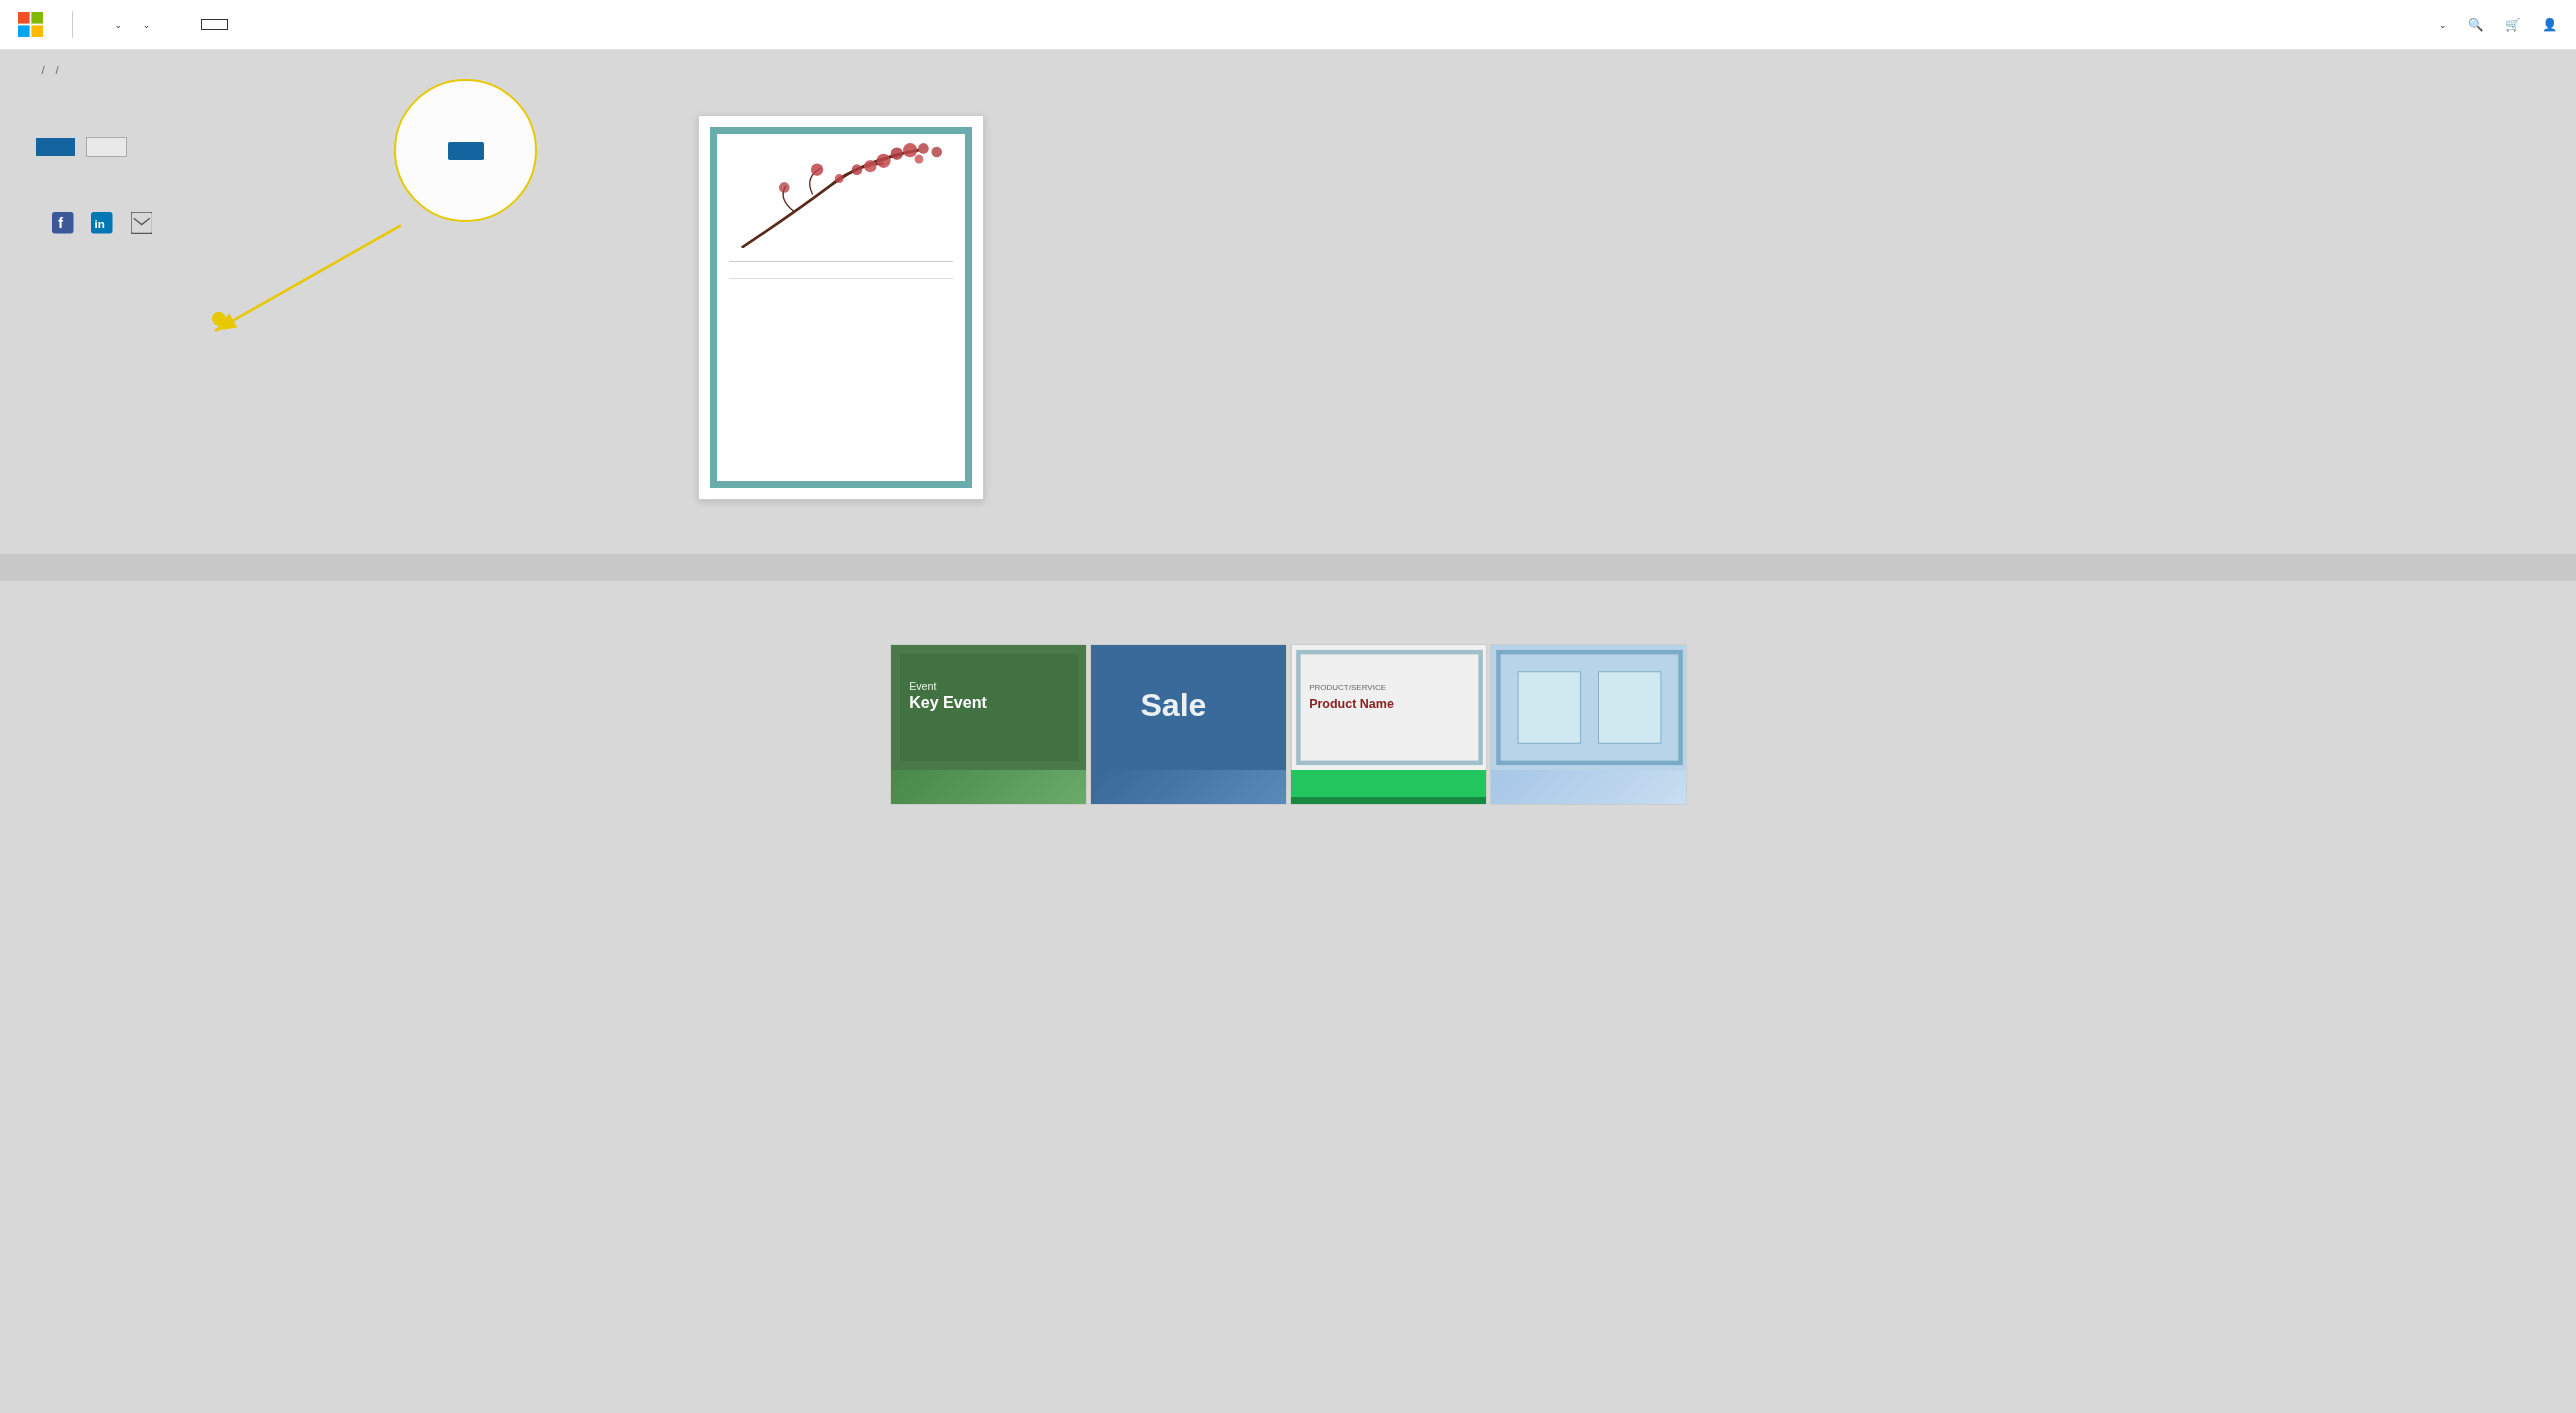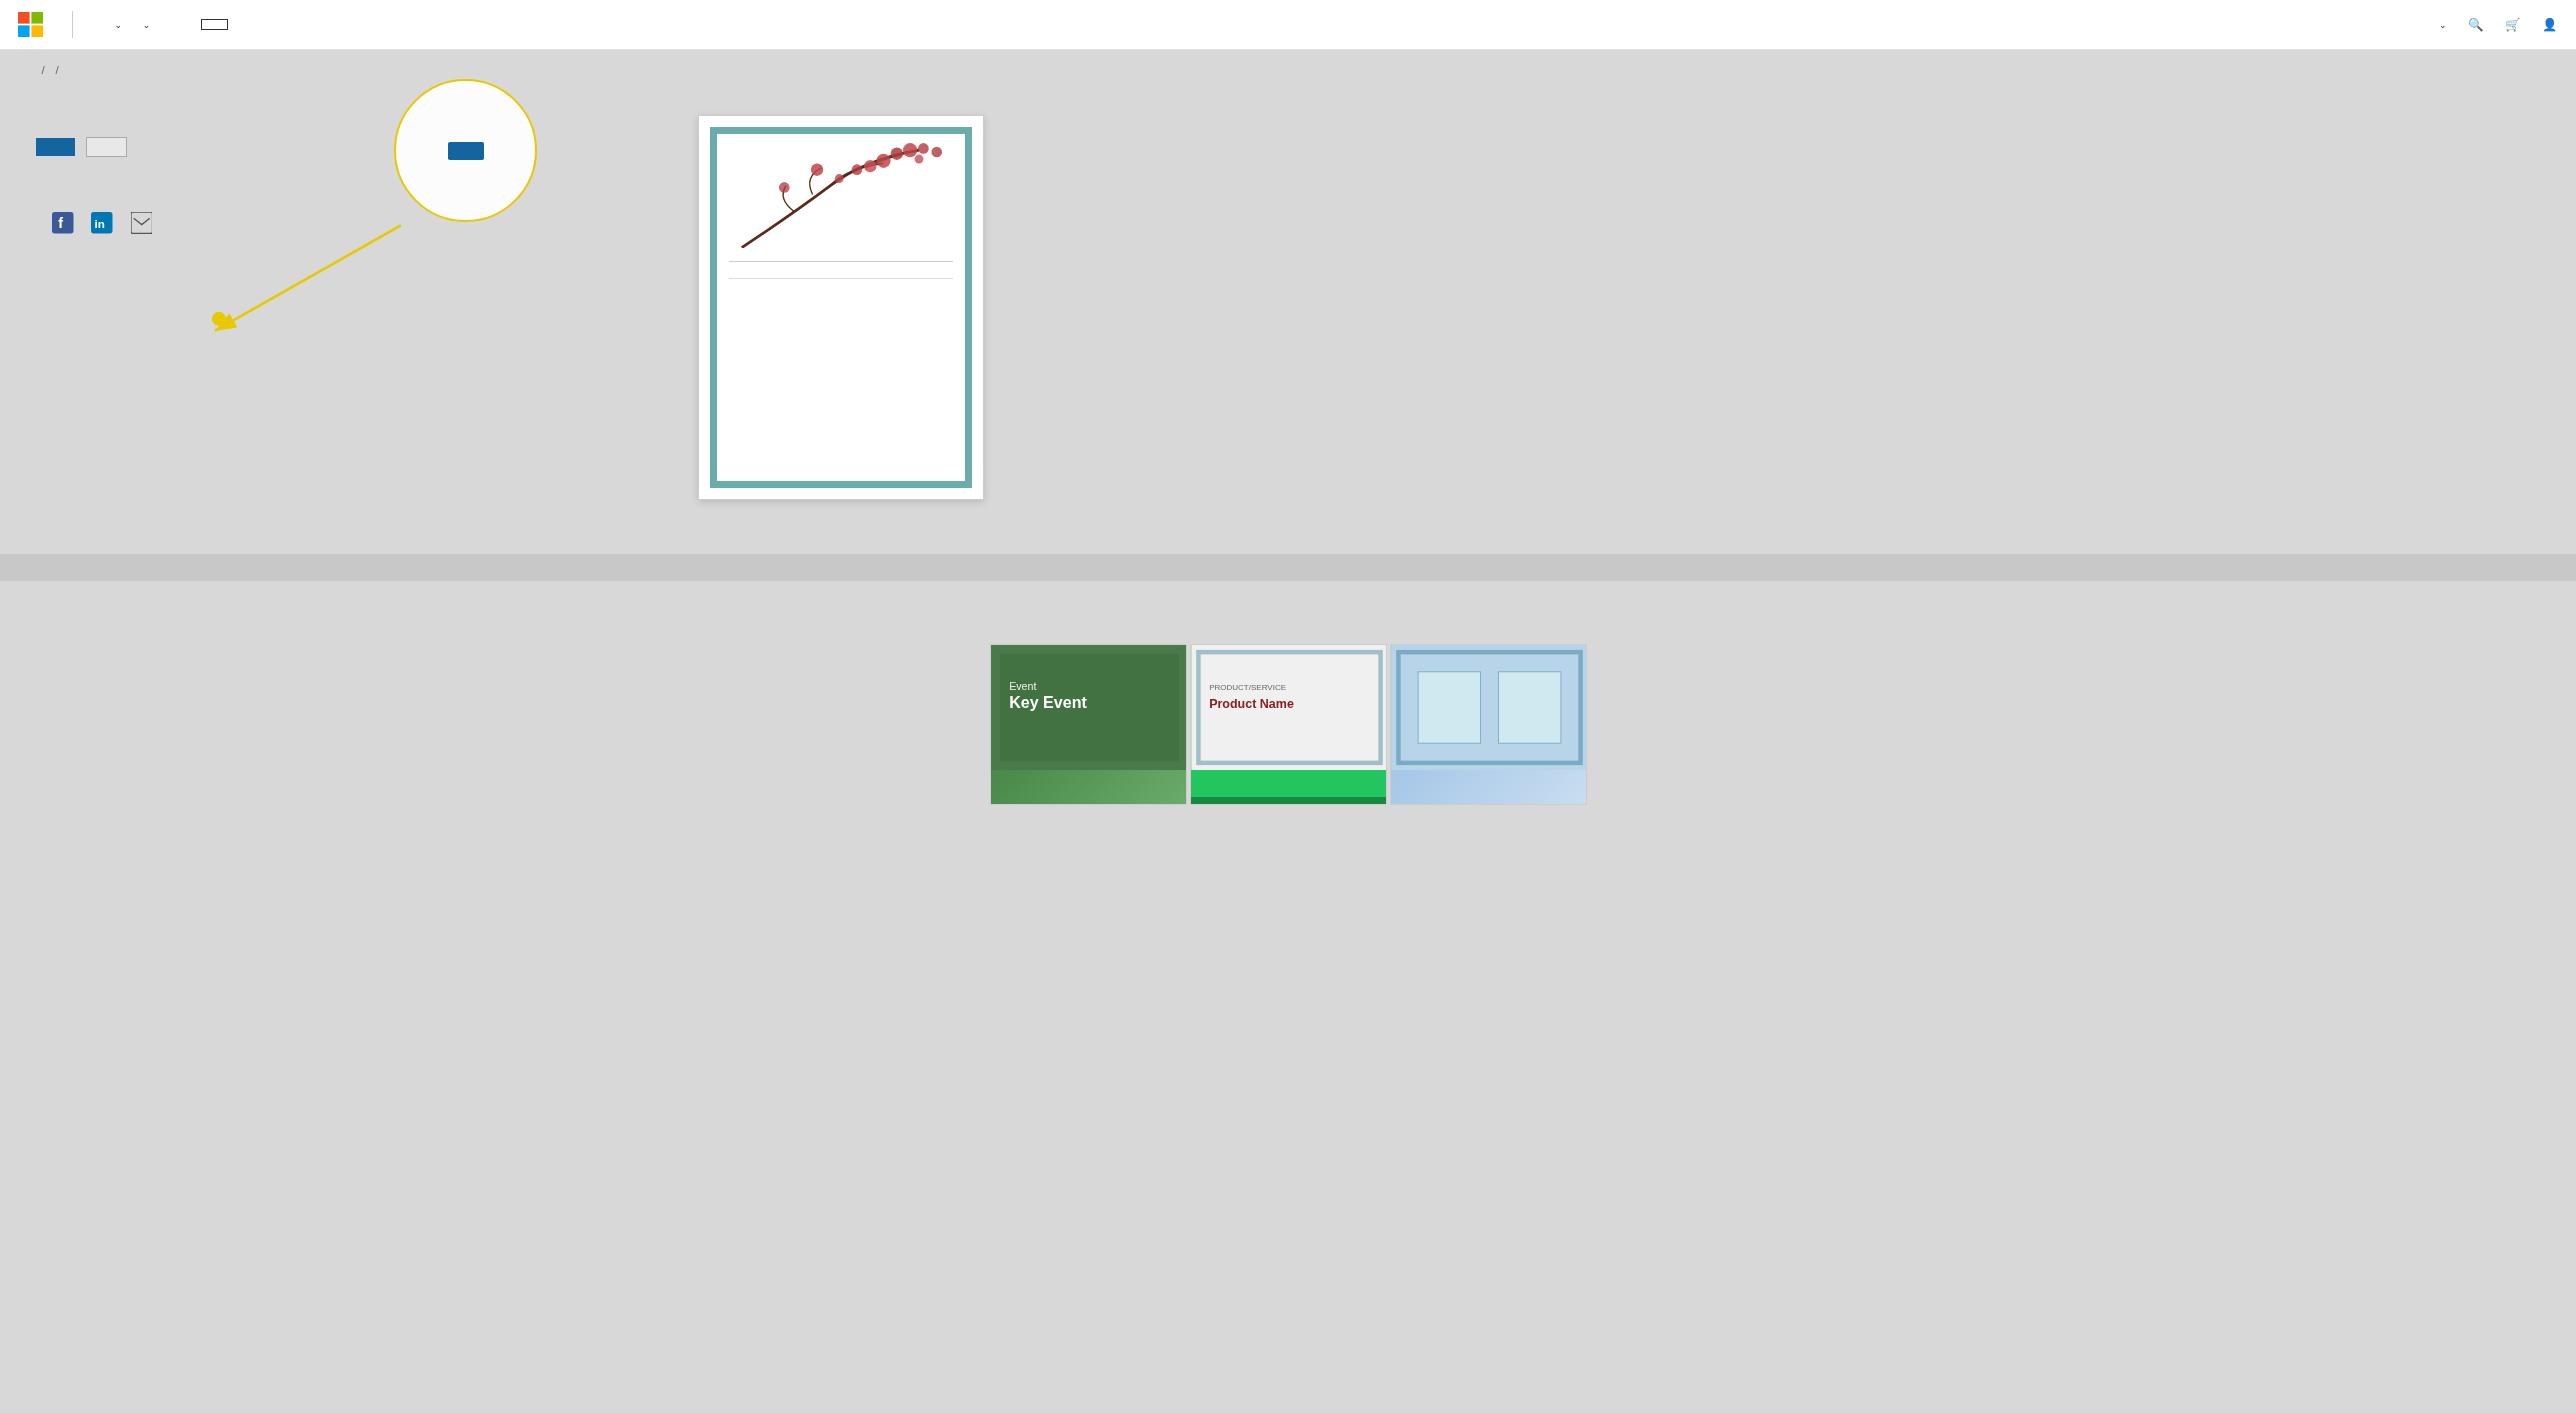--- a/index.html
+++ b/index.html
@@ -523,20 +523,27 @@
     <div class="template-card tc-green">
       <svg width="197" height="125" viewBox="0 0 220 140">
         <rect width="220" height="140" fill="#4a7a4a"></rect>
         <rect x="10" y="10" width="200" height="120" fill="#3a6a3a" opacity="0.5"></rect>
         <text x="20" y="50" fill="white" font-size="12" font-family="Arial" opacity="0.9">Event</text>
         <text x="20" y="70" fill="white" font-size="18" font-family="Arial" font-weight="bold">Key Event</text>
       </svg>
       <div class="tc-label"></div>
     </div>
 
+    <div class="template-card tc-blue">
+      <svg width="197" height="125" viewBox="0 0 220 140">
+        <rect width="220" height="140" fill="#3a6a9a"></rect>
+        <text x="55" y="80" fill="white" font-size="36" font-family="Arial" font-weight="bold" opacity="0.9">Sale</text>
+      </svg>
+      <div class="tc-label"></div>
+    </div>
 
     <div class="template-card tc-white">
       <svg width="197" height="125" viewBox="0 0 220 140">
         <rect width="220" height="140" fill="#f0f0f0"></rect>
         <rect x="8" y="8" width="204" height="124" fill="none" stroke="#a0bfc8" stroke-width="5"></rect>
         <text x="20" y="50" fill="#666" font-size="9" font-family="Arial">PRODUCT/SERVICE</text>
         <text x="20" y="70" fill="#8a2020" font-size="14" font-family="Arial" font-weight="bold">Product Name</text>
       </svg>
       <div class="tc-ps-label"></div>
     </div>

